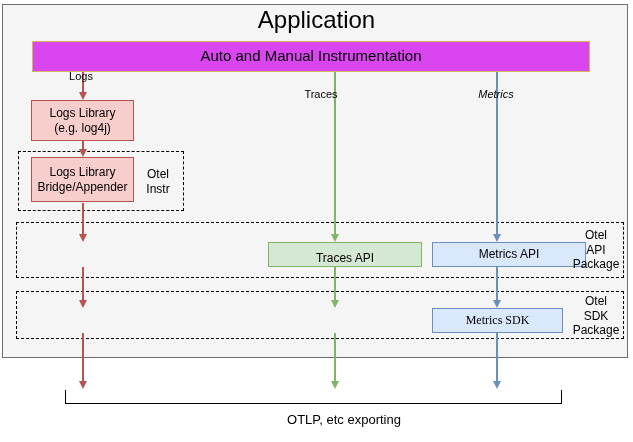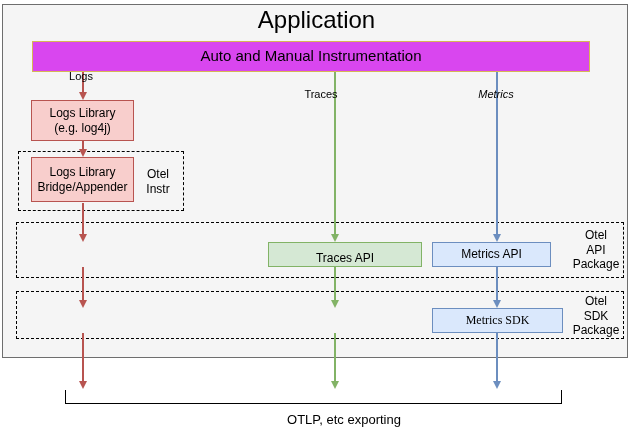--- a/index.html
+++ b/index.html
@@ -92,21 +92,21 @@
   </div>
 
   <div class="pkg-label" style="left:139px; top:167px; width:38px;">
     <span style="display:block;">Otel</span>
     <span style="display:block;">Instr</span>
   </div>
 
   <div class="node green" style="left:268px; top:242px; width:154px; height:25px;align-items:flex-end;">
     <span>Traces API</span>
   </div>
-  <div class="node blue" style="left:432px; top:242px; width:119px; height:25px;">
+  <div class="node blue" style="left:432px; top:242px; width:154px; height:25px;">
     <span>Metrics API</span>
   </div>
   <div class="pkg-label" style="left:566px; top:228px; width:60px;">
     <span style="display:block;">Otel</span>
     <span style="display:block;">API</span>
     <span style="display:block;">Package</span>
   </div>
 
   <div class="node blue" style="left:432px; top:308px; width:131px; height:25px;font-family:Liberation Serif, serif;">
     <span>Metrics SDK</span>

